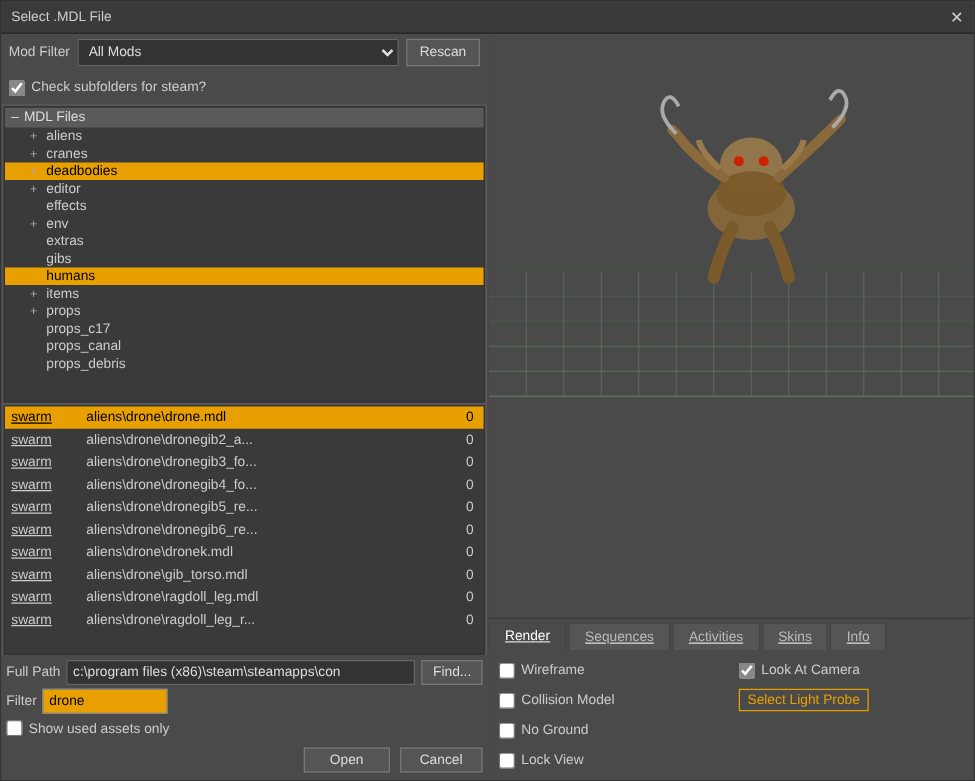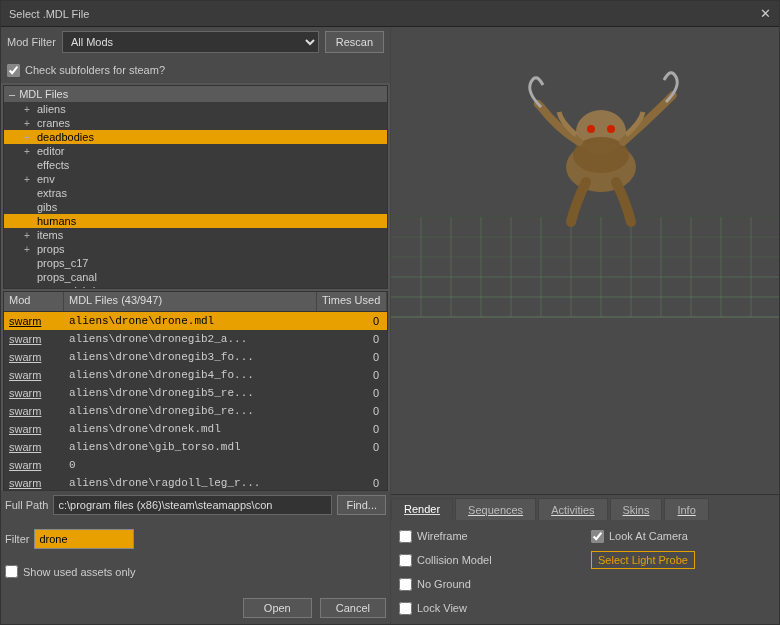--- a/index.html
+++ b/index.html
@@ -184,29 +184,29 @@
     .file-row.selected .file-cell { color: #000; }
     .file-cell {
       padding: 1px 5px;
       font-size: 11px;
       color: #ccc;
       white-space: nowrap;
       overflow: hidden;
       text-overflow: ellipsis;
     }
     .file-cell:first-child { width: 60px; text-decoration: underline; }
-    .file-cell:nth-child(2) { flex: 1; font-family: Liberation Mono, monospace; }
+    .file-cell:nth-child(2) { flex: 1; }
     .file-cell:nth-child(3) { width: 70px; text-align: right; padding-right: 8px; }
     
     .bottom-controls {
       padding: 4px 4px;
       background: #4a4a4a;
       display: flex;
       flex-direction: column;
-      gap: 14px;
+      gap: 3px;
     }
     .path-row {
       display: flex;
       align-items: center;
       gap: 5px;
     }
     .path-label {
       color: #ccc;
       font-size: 11px;
       white-space: nowrap;
@@ -425,25 +425,20 @@
           <span class="expand-icon"></span>
           <span>props_canal</span>
         </div>
         <div class="tree-item level1">
           <span class="expand-icon"></span>
           <span>props_debris</span>
         </div>
       </div>
 
       <div class="file-list-container">
-        <div class="file-list-header">
-          <div class="file-list-col-header">Mod</div>
-          <div class="file-list-col-header">MDL Files (43/947)</div>
-          <div class="file-list-col-header">Times Used</div>
-        </div>
         <div class="file-list-body">
           <div class="file-row selected">
             <div class="file-cell">swarm</div>
             <div class="file-cell">aliens\drone\drone.mdl</div>
             <div class="file-cell">0</div>
           </div>
           <div class="file-row">
             <div class="file-cell">swarm</div>
             <div class="file-cell">aliens\drone\dronegib2_a...</div>
             <div class="file-cell">0</div>
@@ -473,20 +468,21 @@
             <div class="file-cell">aliens\drone\dronek.mdl</div>
             <div class="file-cell">0</div>
           </div>
           <div class="file-row">
             <div class="file-cell">swarm</div>
             <div class="file-cell">aliens\drone\gib_torso.mdl</div>
             <div class="file-cell">0</div>
           </div>
           <div class="file-row">
             <div class="file-cell">swarm</div>
+            <div class="file-cell">aliens\drone\ragdoll_leg.mdl</div>
             <div class="file-cell">0</div>
           </div>
           <div class="file-row">
             <div class="file-cell">swarm</div>
             <div class="file-cell">aliens\drone\ragdoll_leg_r...</div>
             <div class="file-cell">0</div>
           </div>
 
         </div>
       </div>

